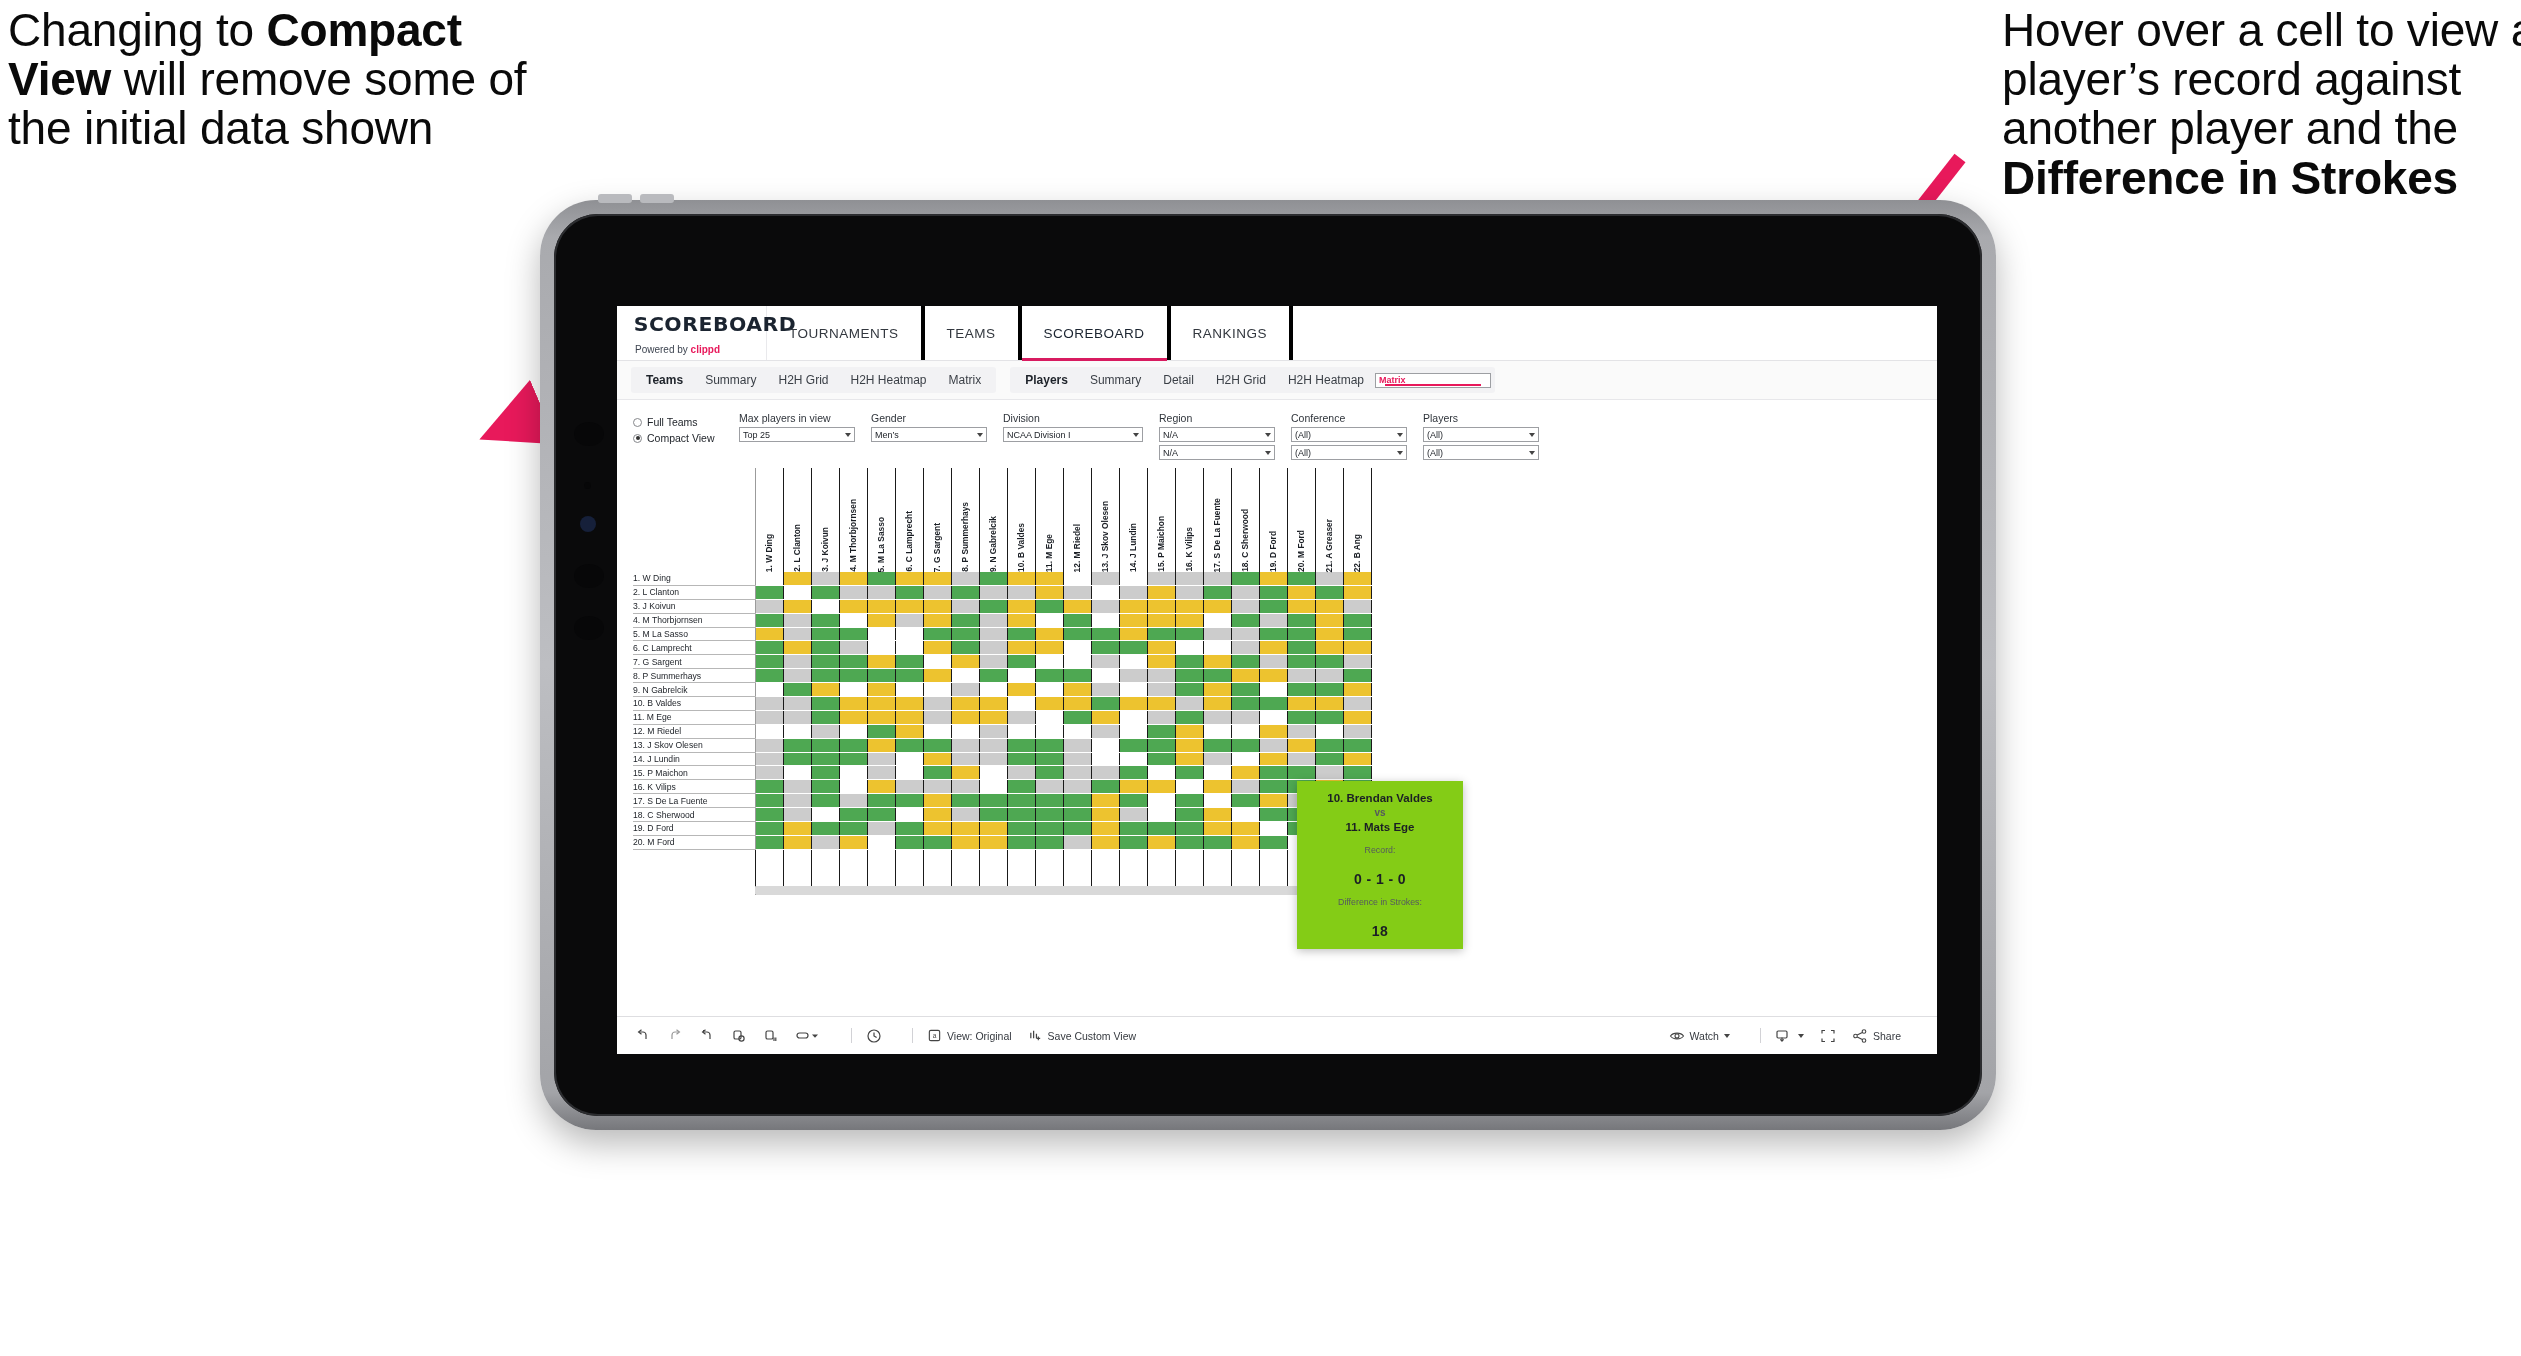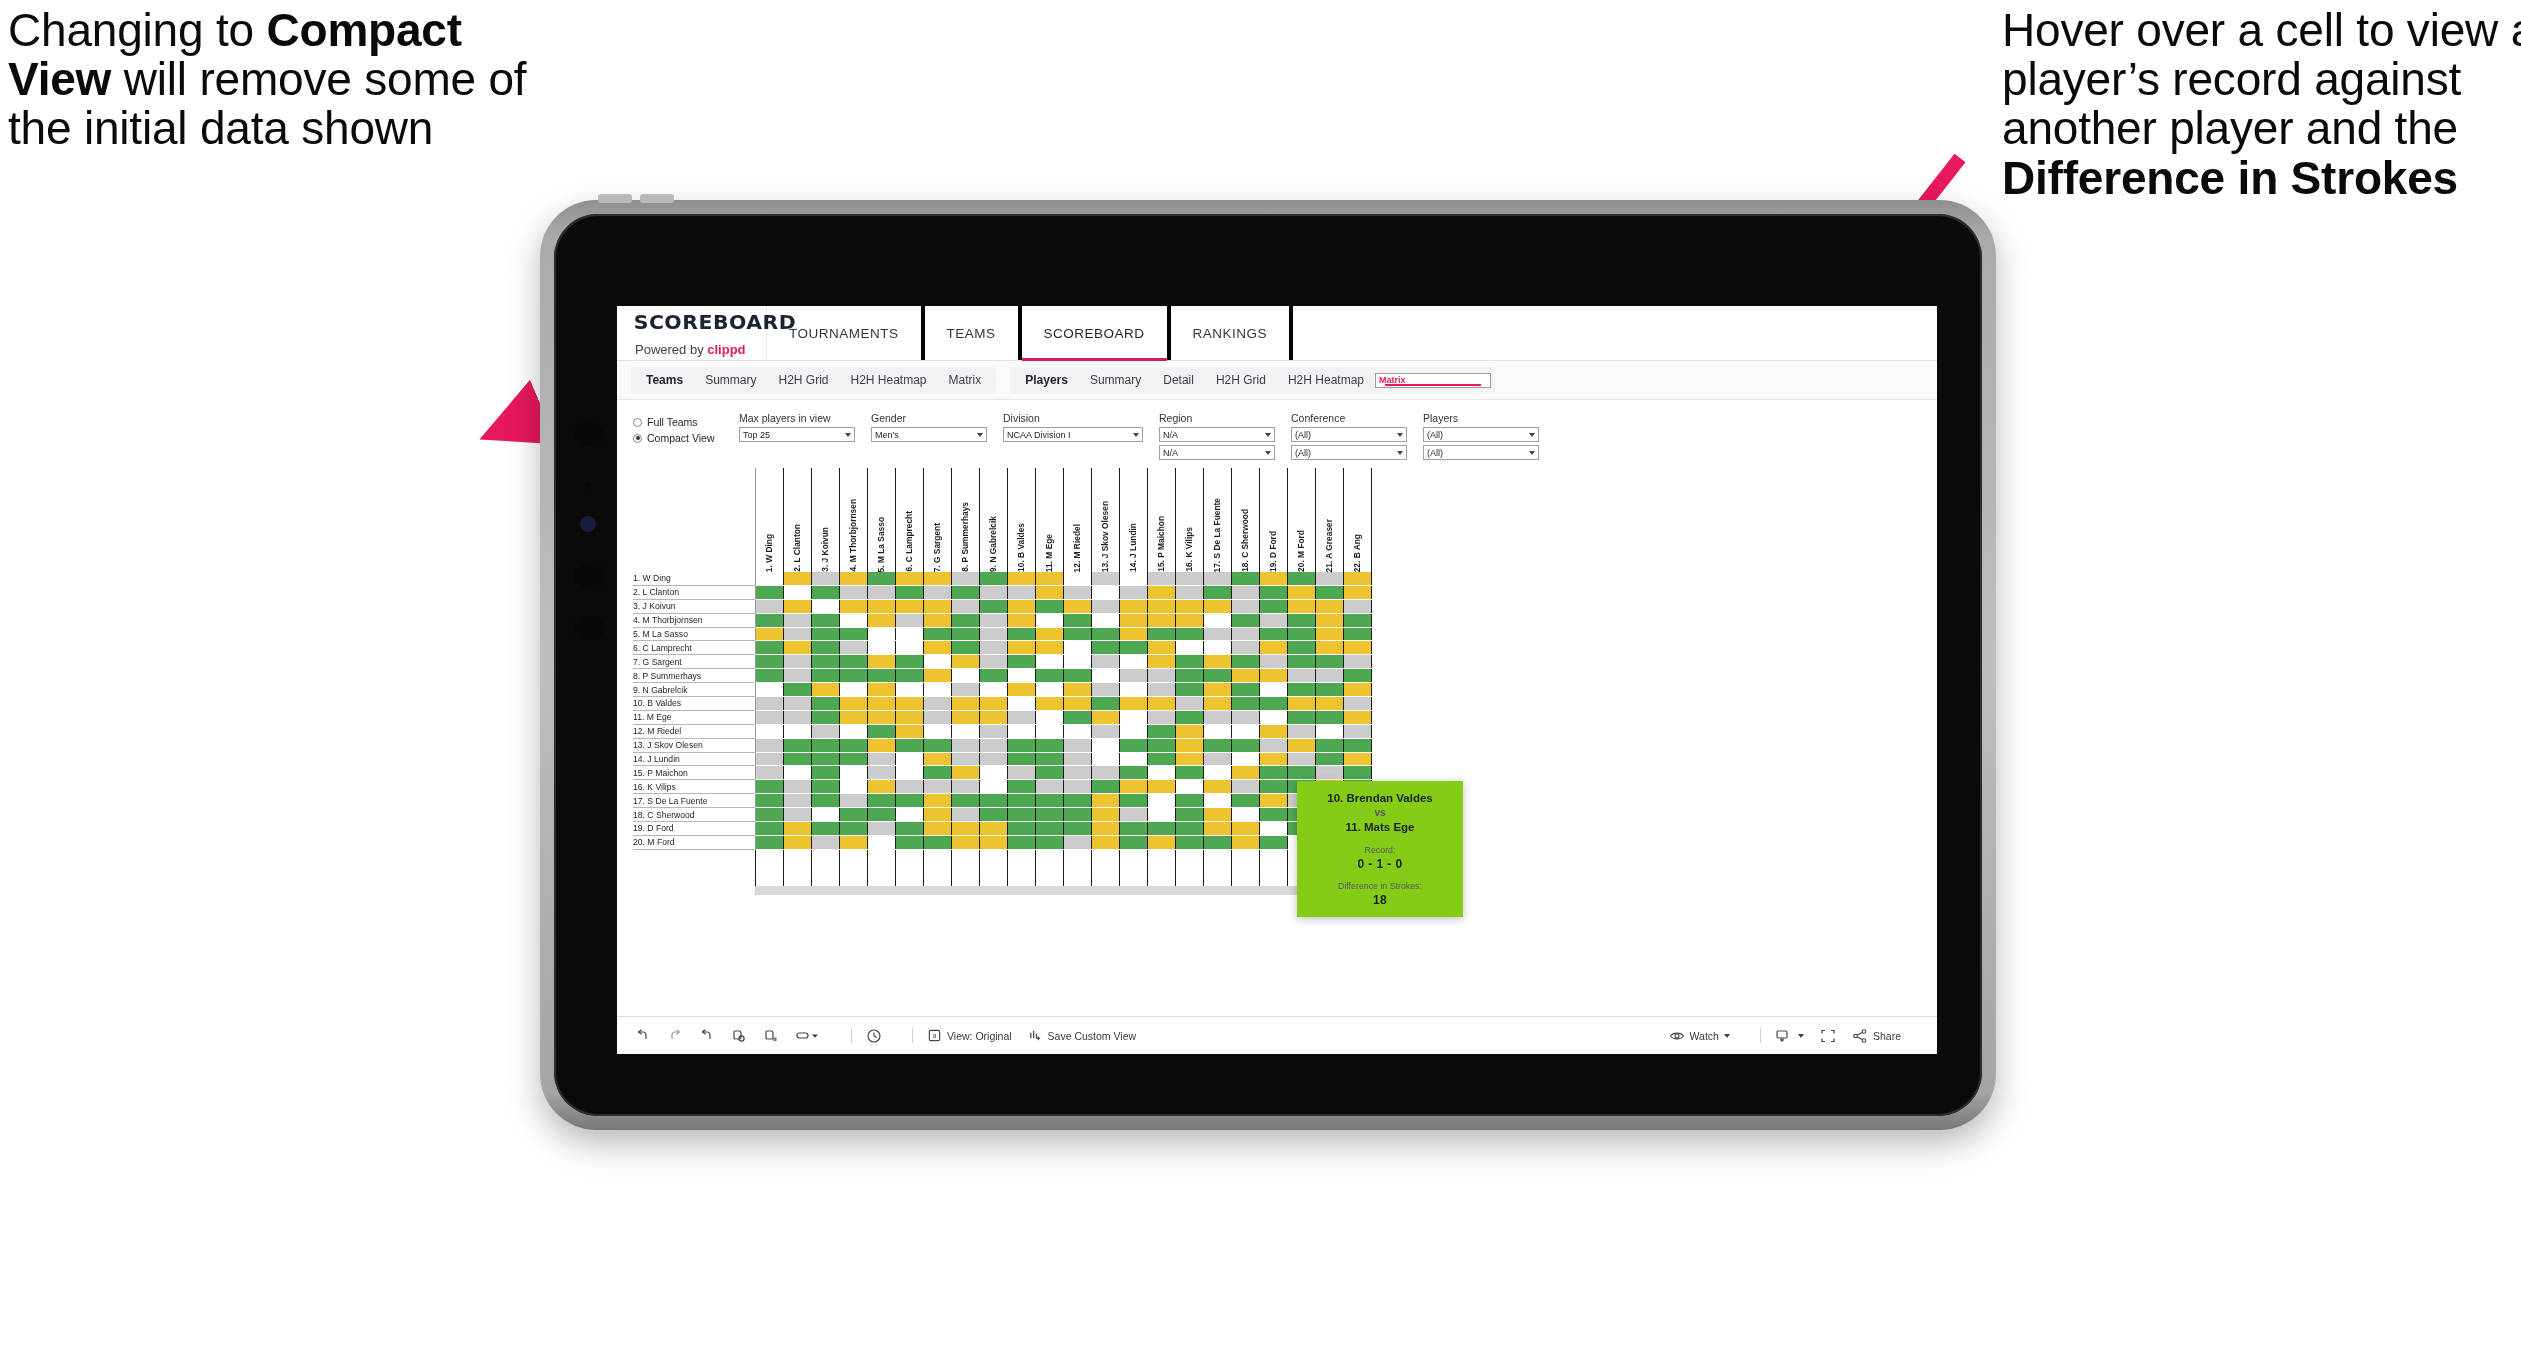--- a/index.html
+++ b/index.html
@@ -35,21 +35,21 @@
   .bezel-dot{position:absolute;border-radius:50%;background:#070708;}
   #vol-top{position:absolute;left:58px;top:-6px;width:34px;height:9px;background:#b9babe;border-radius:3px;}
   #vol-bot{position:absolute;left:100px;top:-6px;width:34px;height:9px;background:#b9babe;border-radius:3px;}
 
   
   #app-header{height:54px;background:#fff;border-bottom:1px solid #e3e3e6;display:flex;align-items:stretch;}
   #brand{width:150px;display:flex;flex-direction:column;justify-content:center;padding-left:18px;
           border-right:1px solid #e9e9ec;box-sizing:border-box;}
   #brand-name{font-weight:900;font-size:20px;letter-spacing:.5px;color:#1b2430;
                font-family:"DejaVu Sans",sans-serif;transform:scaleX(1.02);}
-  #brand-sub{font-size:13px;color:#3d4450;margin-top:8px;}
+  #brand-sub{font-size:10px;color:#3d4450;margin-top:8px;}
   #brand-sub .pink{color:#e8195b;font-weight:700;}
   .topnav{display:flex;align-items:stretch;}
   .topnav-item{display:flex;align-items:center;padding:0 22px;font-size:13.5px;color:#33383f;
      letter-spacing:.5px;border-right:4px solid #000000;position:relative;cursor:pointer;}
   .topnav-item.active{color:#1b2430;}
   .topnav-item.active::after{content:"";position:absolute;left:0;right:0;bottom:-1px;height:3px;background:#d81b60;}
 
   
   #subnav{height:38px;background:#fafafa;border-bottom:1px solid #e7e7ea;display:flex;align-items:center;padding-left:14px;}
   .subgroup{display:flex;align-items:center;background:#f2f2f4;border-radius:3px;height:26px;padding:0 4px;}
@@ -96,21 +96,21 @@
   #tail .tick{width:27px;border-left:1.4px solid #1a1a1a;border-right:1.4px solid #1a1a1a;}
   #hscroll{position:absolute;left:138px;top:418px;width:640px;height:9px;background:#d9d9d9;border-radius:1px;}
   #hscroll-track{position:absolute;left:138px;top:418px;width:790px;height:9px;background:#f1f1f1;z-index:-1;}
 
   
   #tooltip{position:absolute;left:680px;top:313px;width:150px;background:#84cc16;
      box-shadow:0 2px 9px rgba(0,0,0,.26);padding:10px 8px 10px;text-align:center;z-index:6;}
   .tt-name{font-size:11.5px;font-weight:700;color:#1b1f25;line-height:1.25;}
   .tt-vs{font-size:10px;color:#55595f;margin:2px 0;font-weight:bold;}
   .tt-lbl{font-size:8.8px;color:#55595f;margin-top:10px;}
-  .tt-val{font-size:12px;font-weight:700;color:#1b1f25;margin-top:2px;letter-spacing:.4px;}
+  .tt-val{font-size:14px;font-weight:700;color:#1b1f25;margin-top:16px;letter-spacing:.4px;}
 
   
   #toolbar{position:absolute;left:0;bottom:0;width:100%;height:38px;background:#fff;border-top:1px solid #dedee1;
      display:flex;align-items:center;padding-left:18px;box-sizing:border-box;}
   .tb{display:flex;align-items:center;font-size:10.5px;color:#35393f;margin-right:16px;cursor:pointer;}
   .tb svg{display:block;}
   .tb span{margin-left:5px;}
   .tb-sep{width:1px;height:15px;background:#d2d2d6;margin:0 14px;}
   #toolbar-right{margin-left:auto;display:flex;align-items:center;padding-right:20px;}
 </style>

